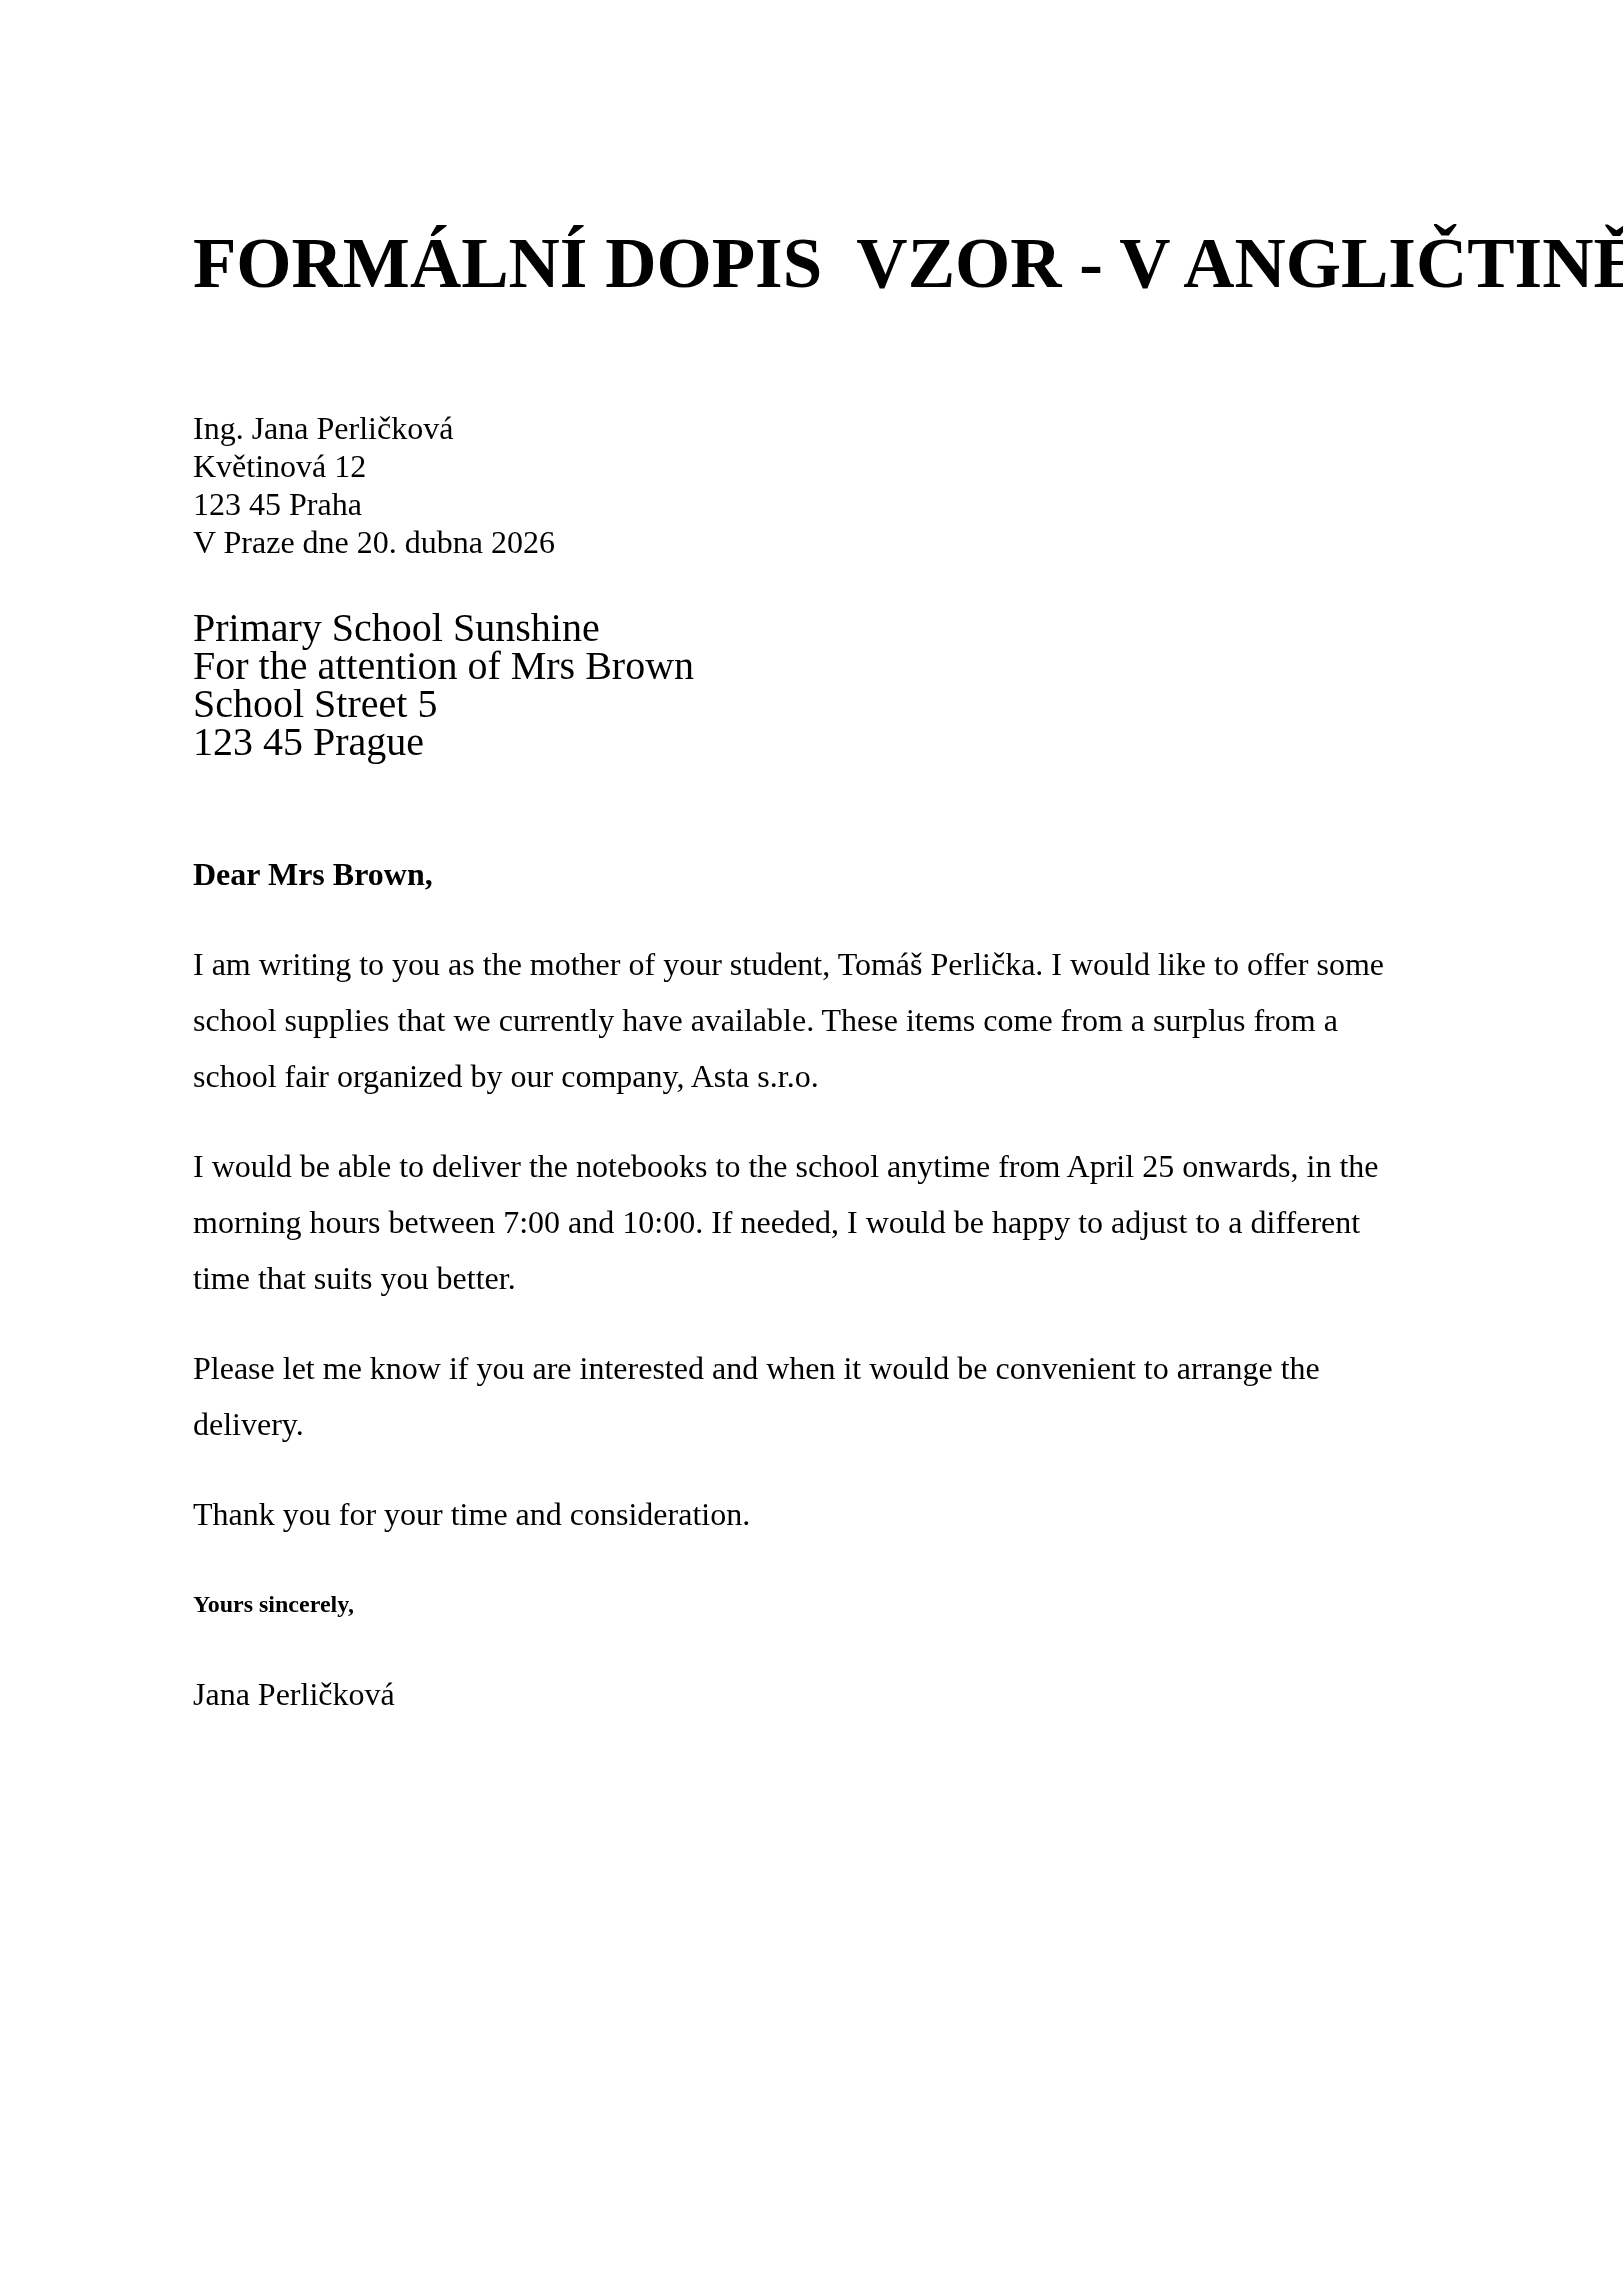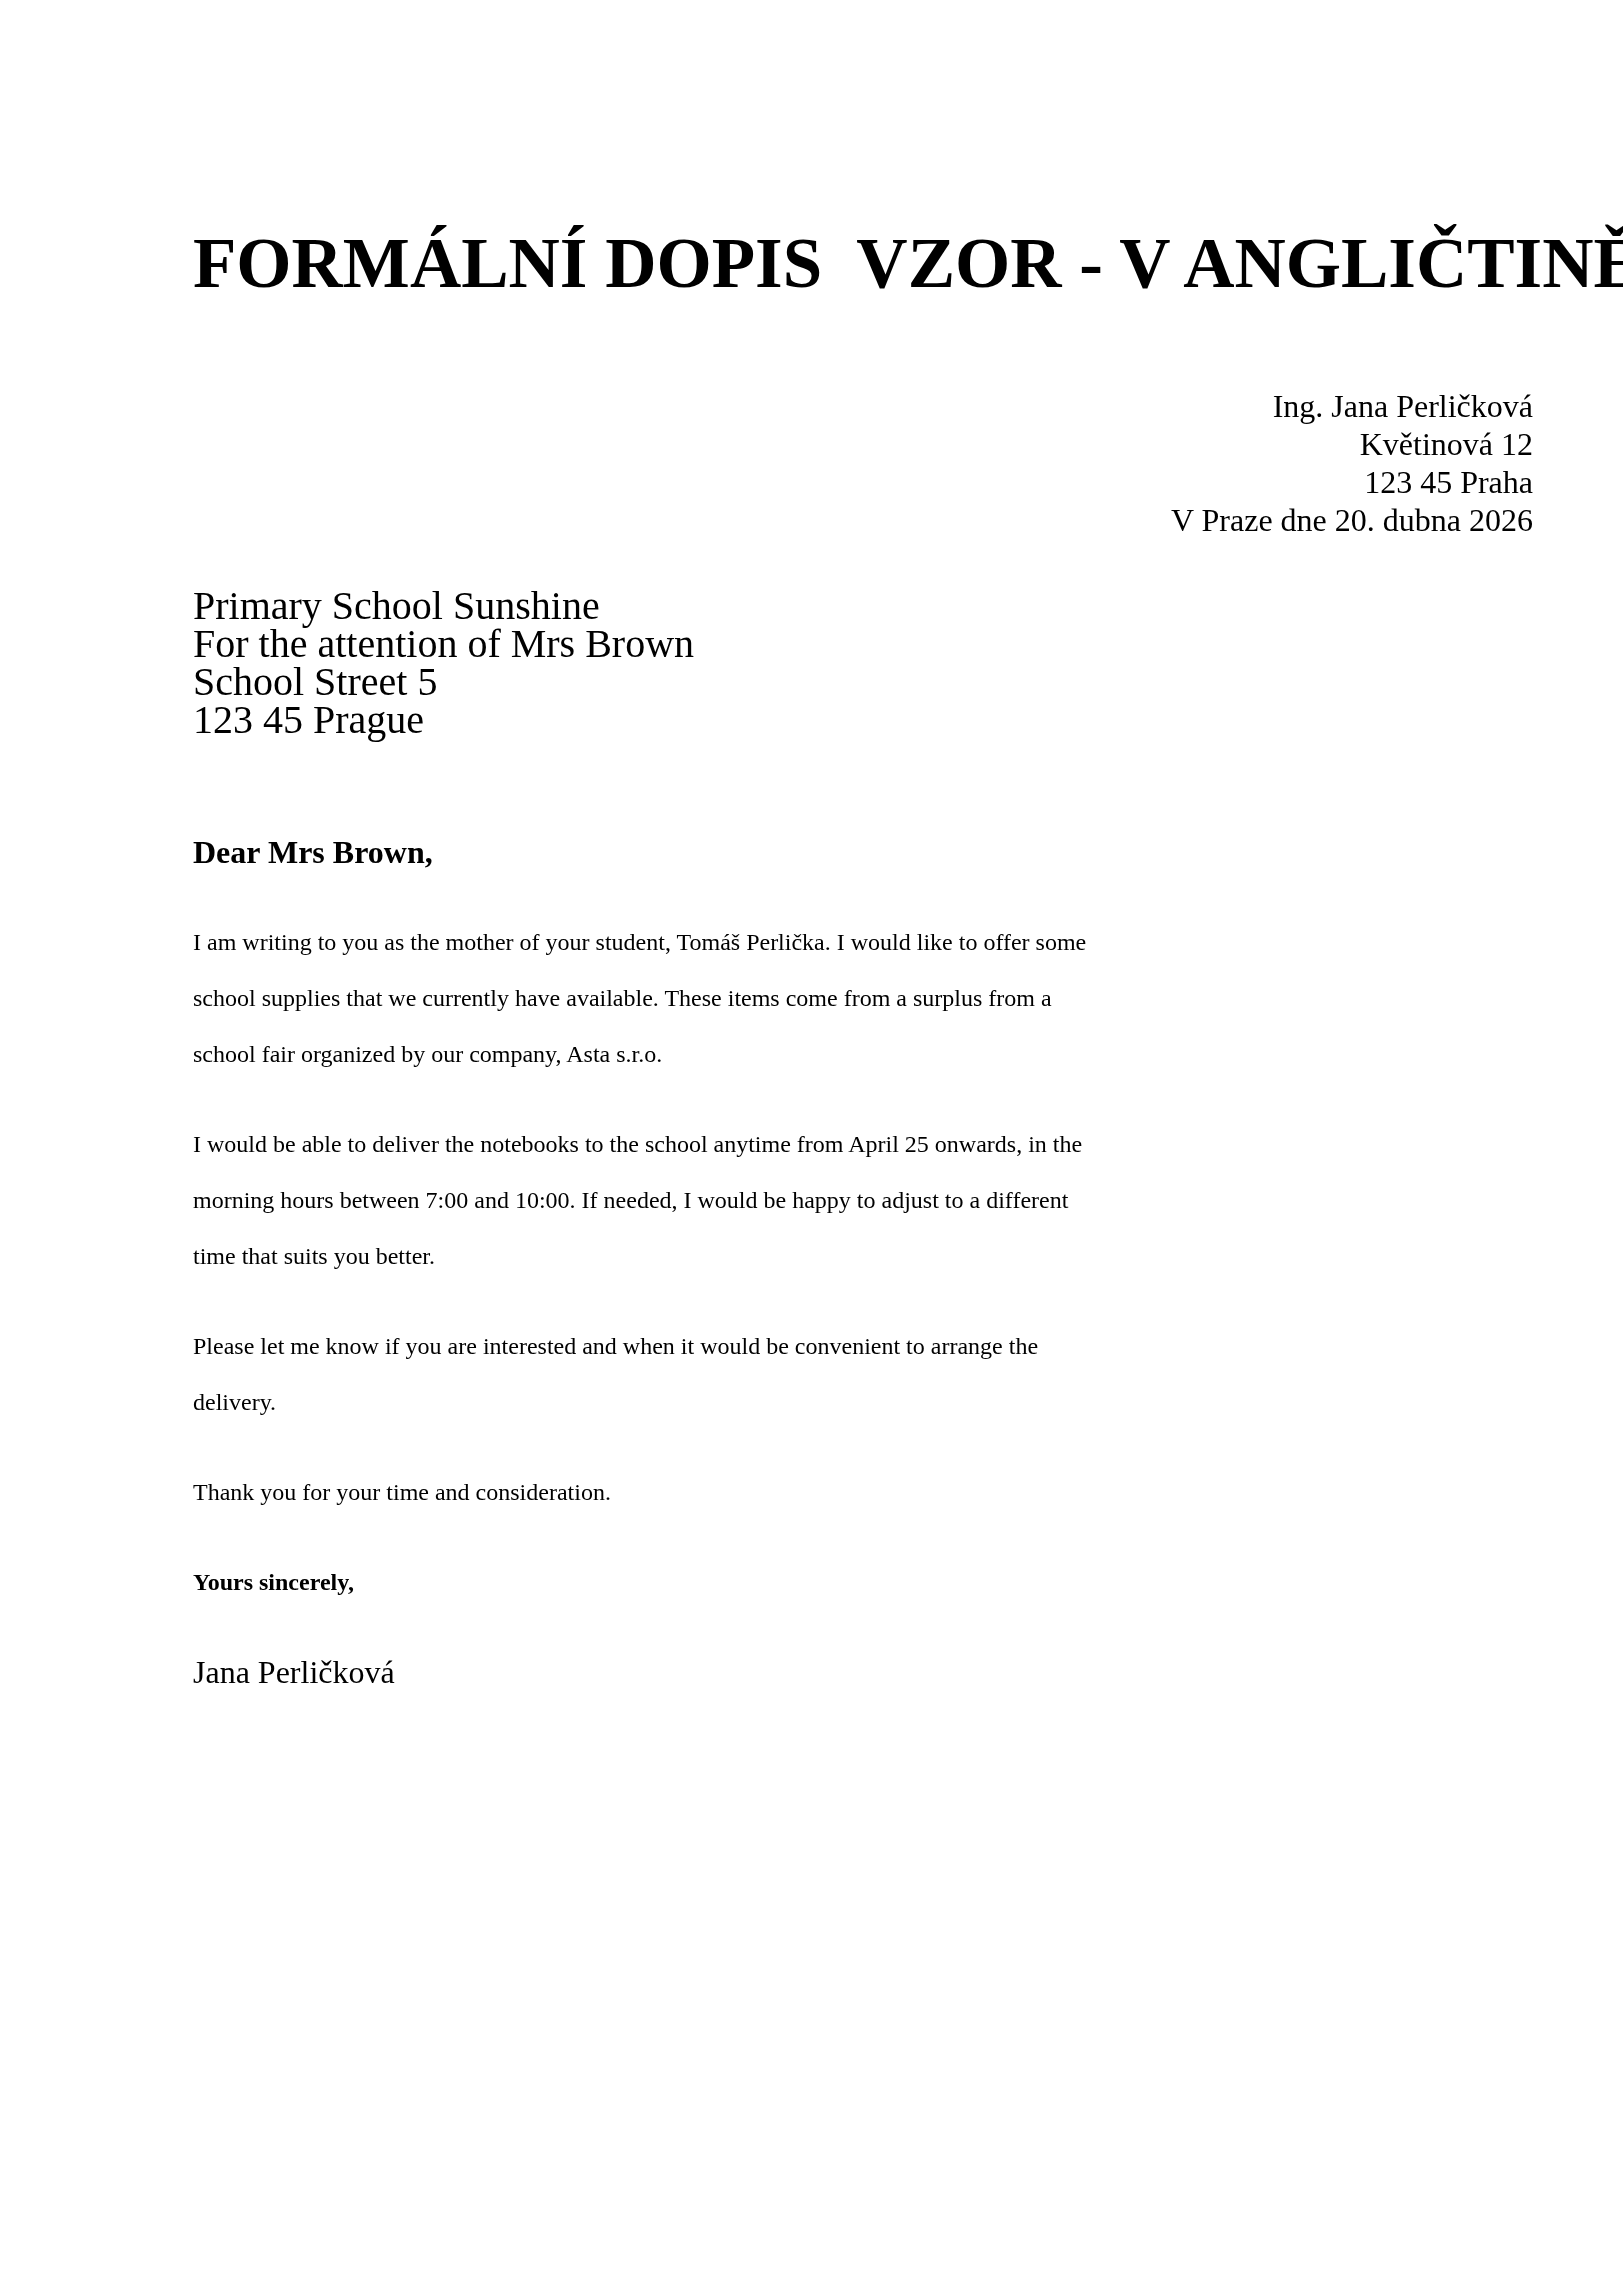--- a/index.html
+++ b/index.html
@@ -25,40 +25,40 @@
   .doc-title {
     margin: 0;
     padding-top: 222px;
     font-size: 71px;
     line-height: 82px;
     font-weight: bold;
     white-space: pre;
     letter-spacing: 0;
   }
   .sender-block {
-    margin-top: 83px;
+    margin-top: 105px;
     font-size: 32px;
     line-height: 38px;
-    text-align: right;
+    text-align: left;
   }
   .recipient-block {
     margin-top: 48px;
     font-size: 40px;
     line-height: 38px;
     text-align: left;
   }
   .salutation {
     margin: 85px 0 34px 0;
     font-size: 32px;
     line-height: 56px;
     font-weight: bold;
   }
   .body-par {
     margin: 0 0 34px 0;
-    font-size: 24px;
+    font-size: 32px;
     line-height: 56px;
     white-space: pre-line;
   }
   .closing {
     margin: 0 0 34px 0;
     font-size: 24px;
     line-height: 56px;
     font-weight: bold;
   }
   .signature {

